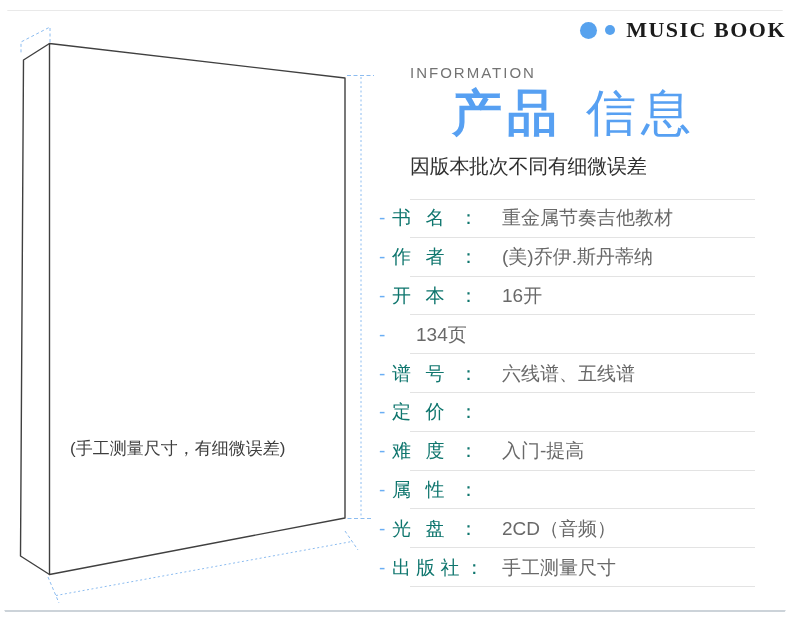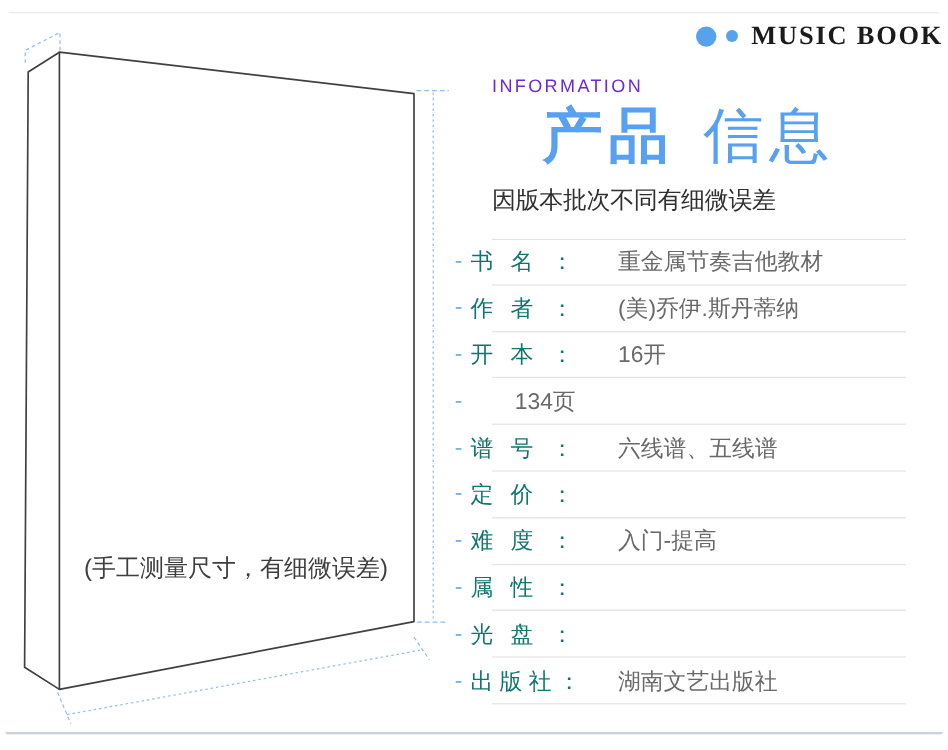--- a/index.html
+++ b/index.html
@@ -28,28 +28,28 @@
   .dot-sm{width:10px;height:10px;border-radius:50%;background:#57a2ee;margin-left:8px;}
   .brand-name{
     margin-left:11px;
     font-family:"Liberation Serif",serif;
     font-size:22px;font-weight:600;letter-spacing:1.5px;
     color:#1b1b1b;white-space:nowrap;
   }
   
   .book-svg{position:absolute;left:0;top:0;}
   .book-note{
-    position:absolute;left:70px;top:460px;
-    font-size:20px;color:#3e3e3e;white-space:nowrap;
+    position:absolute;left:70px;top:437px;
+    font-size:17px;color:#3e3e3e;white-space:nowrap;
   }
   
   .right-panel{position:absolute;left:378px;top:0;width:412px;height:625px;}
   .eyebrow{
     position:absolute;left:32px;top:64px;
-    font-size:15px;letter-spacing:2px;color:#6d28d9;
+    font-size:15px;letter-spacing:2px;color:#737373;
   }
   .sec-title{
     position:absolute;left:30px;top:86px;
     font-size:50px;line-height:1.1;letter-spacing:5px;
     color:#57a0f2;white-space:nowrap;
   }
   .sec-title .t-bold{font-weight:700;margin-left:44px;}
   .sec-title .t-light{font-weight:300;margin-left:24px;}
   .sec-subtitle{
     position:absolute;left:32px;top:153px;
@@ -73,21 +73,21 @@
     width:13px;margin-left:1px;
     font-size:19px;color:#6aaef4;flex:0 0 auto;
   }
   .item-label{
     display:inline-block;width:86px;flex:0 0 auto;
     font-size:19px;color:#0f766e;
     text-align:justify;text-align-last:justify;
     white-space:nowrap;
   }
   .item-value{
-    margin-left:37px;
+    margin-left:24px;
     font-size:19px;color:#696969;white-space:nowrap;
   }
 </style>
 </head>
 <body>
 
 <div class="page">
 
   <div class="hairline-top"></div>
 
@@ -156,23 +156,24 @@
         <span class="item-label">难 度 ：</span>
         <span class="item-value">入门-提高</span>
       </div>
       <div class="info-row">
         <span class="item-dash">-</span>
         <span class="item-label">属 性 ：</span>
       </div>
       <div class="info-row">
         <span class="item-dash">-</span>
         <span class="item-label">光 盘 ：</span>
+        <span class="item-value">2CD（音频）</span>
       </div>
       <div class="info-row">
         <span class="item-dash">-</span>
         <span class="item-label">出 版 社 ：</span>
-        <span class="item-value">湖南文艺出版社</span>
+        <span class="item-value">手工测量尺寸</span>
       </div>
     </div>
   </div>
 
   <div class="hairline-bottom"></div>
 </div>
 
 </body></html>

